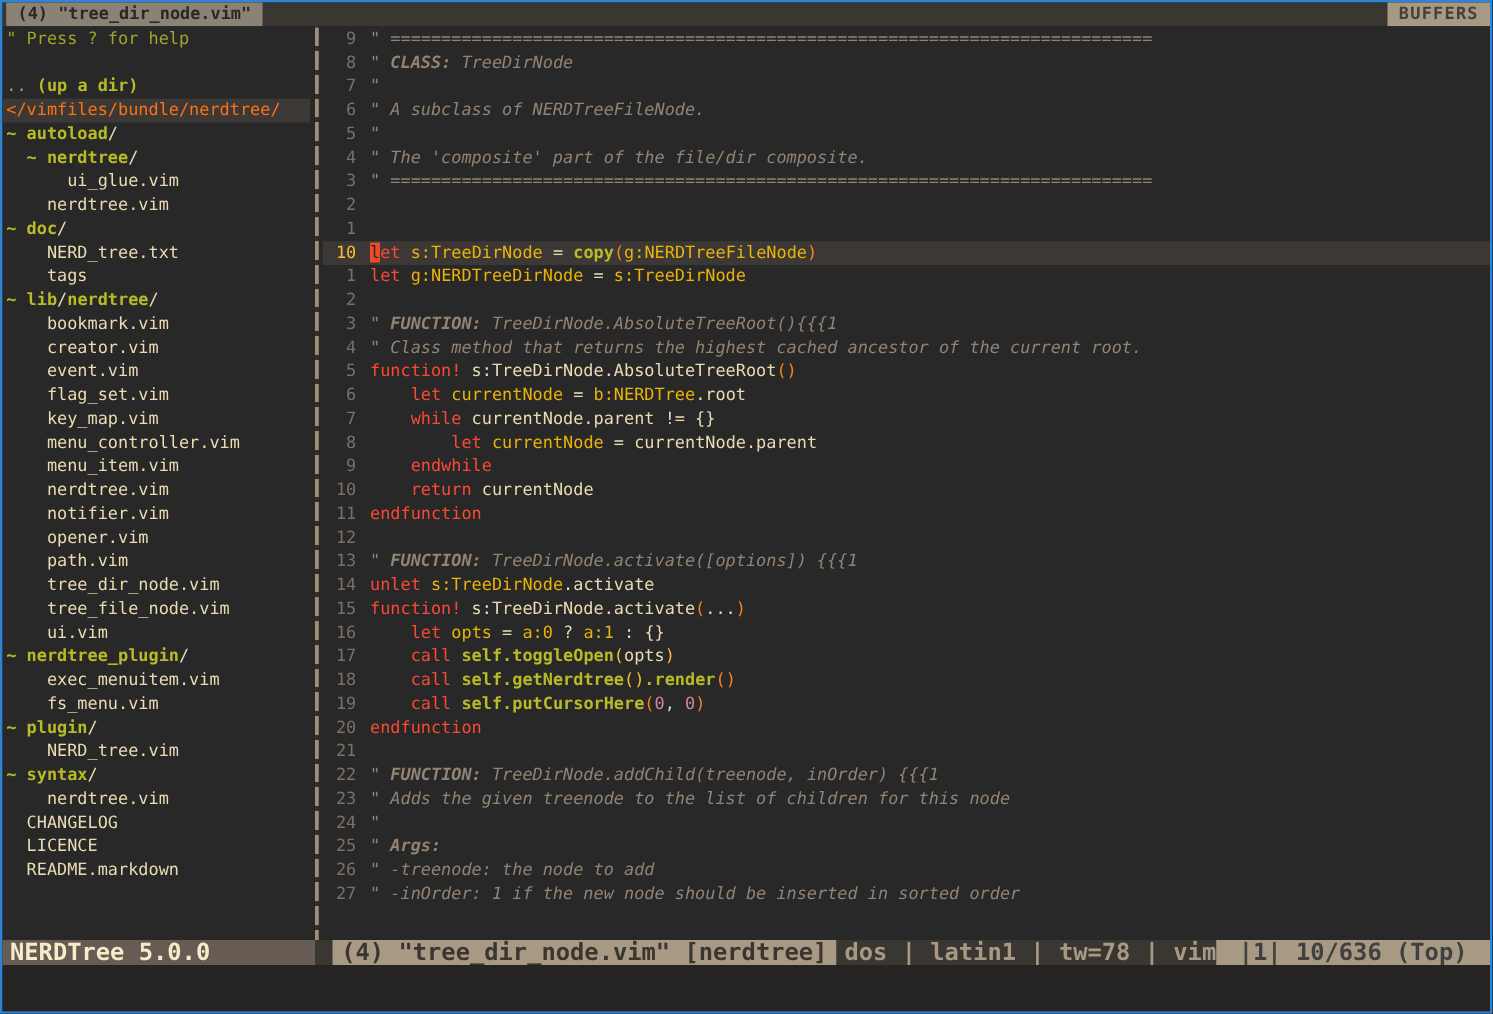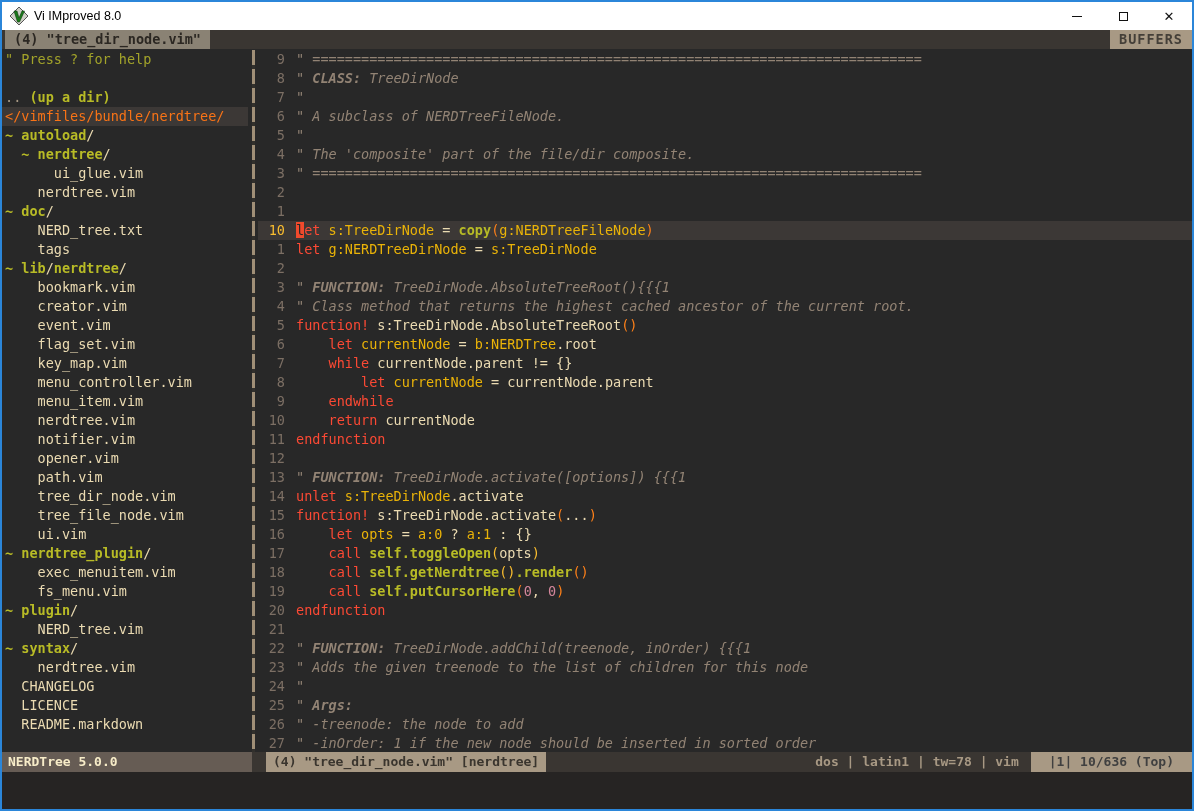--- a/index.html
+++ b/index.html
@@ -76,53 +76,37 @@
   .tok-cmtb { color:#928374; font-style:italic; font-weight:bold; }
   .tok-gray { color:#a89984; }
   .tok-help { color:#a2a32a; }
   .tok-dir  { color:#b8bb26; font-weight:bold; }
   .tok-file { color:#ebdbb2; }
   .tok-path { color:#f97316; }
   .tok-cur  { background:#f04a2c; color:#282828; }
   
   .statusline {
     height:20px; flex:0 0 auto; display:flex; align-items:stretch;
-    font-size:13px; line-height:20px; font-weight:bold; background:#3a3632;
+    font-size:19px; line-height:20px; font-weight:bold; background:#3a3632;
     white-space:pre;
   }
   .sl-nerdtree { width:250px; flex:0 0 auto; background:#665c54; color:#f7ecc8; padding-left:6px; }
   .sl-gap { width:14px; flex:0 0 auto; background:#3a3632; }
   .sl-buffer { background:#a89984; color:#3a352e; padding:0 7px; flex:0 0 auto; }
   .sl-fill { flex:1 1 auto; display:flex; justify-content:flex-end; }
-  .sl-flags { color:#a89984; padding-right:12px; }
+  .sl-flags { color:#a89984; }
   .sl-pos { background:#a89984; color:#404040; padding:0 18px; flex:0 0 auto; }
   
   .cmdline { height:37px; flex:0 0 auto; background:#262423; }
 </style>
 </head>
 <body>
 
 <div id="vim-window">
 
-  <div class="titlebar">
-    <svg class="app-icon" viewBox="0 0 18 18">
-      <polygon points="9,0 18,9 9,18 0,9" fill="#cfcfc7" stroke="#555" stroke-width="1"></polygon>
-      <path d="M4 4 L7 4 L9 11 L12 4 L14.5 4 L9.5 15 L7.5 15 Z" fill="#1a7a1a" stroke="#0d3d0d" stroke-width="0.6"></path>
-    </svg>
-    <span class="title-text">Vi IMproved 8.0</span>
-    <div class="win-btn">
-        <span class="mini"></span>
-      </div>
-    <div class="win-btn">
-        <span class="maxi"></span>
-      </div>
-    <div class="win-btn close-btn">
-        <span>✕</span>
-      </div>
-  </div>
 
   <div class="tabline">
     <span class="tab-current">(4) "tree_dir_node.vim"</span>
     <span class="tabline-fill"></span>
     <span class="tabline-right">BUFFERS</span>
   </div>
 
   <div class="main">
     <div class="sidebar" id="nerdtree-panel">
         <div class="trow"><span class="tok-help">" Press ? for help</span></div>

